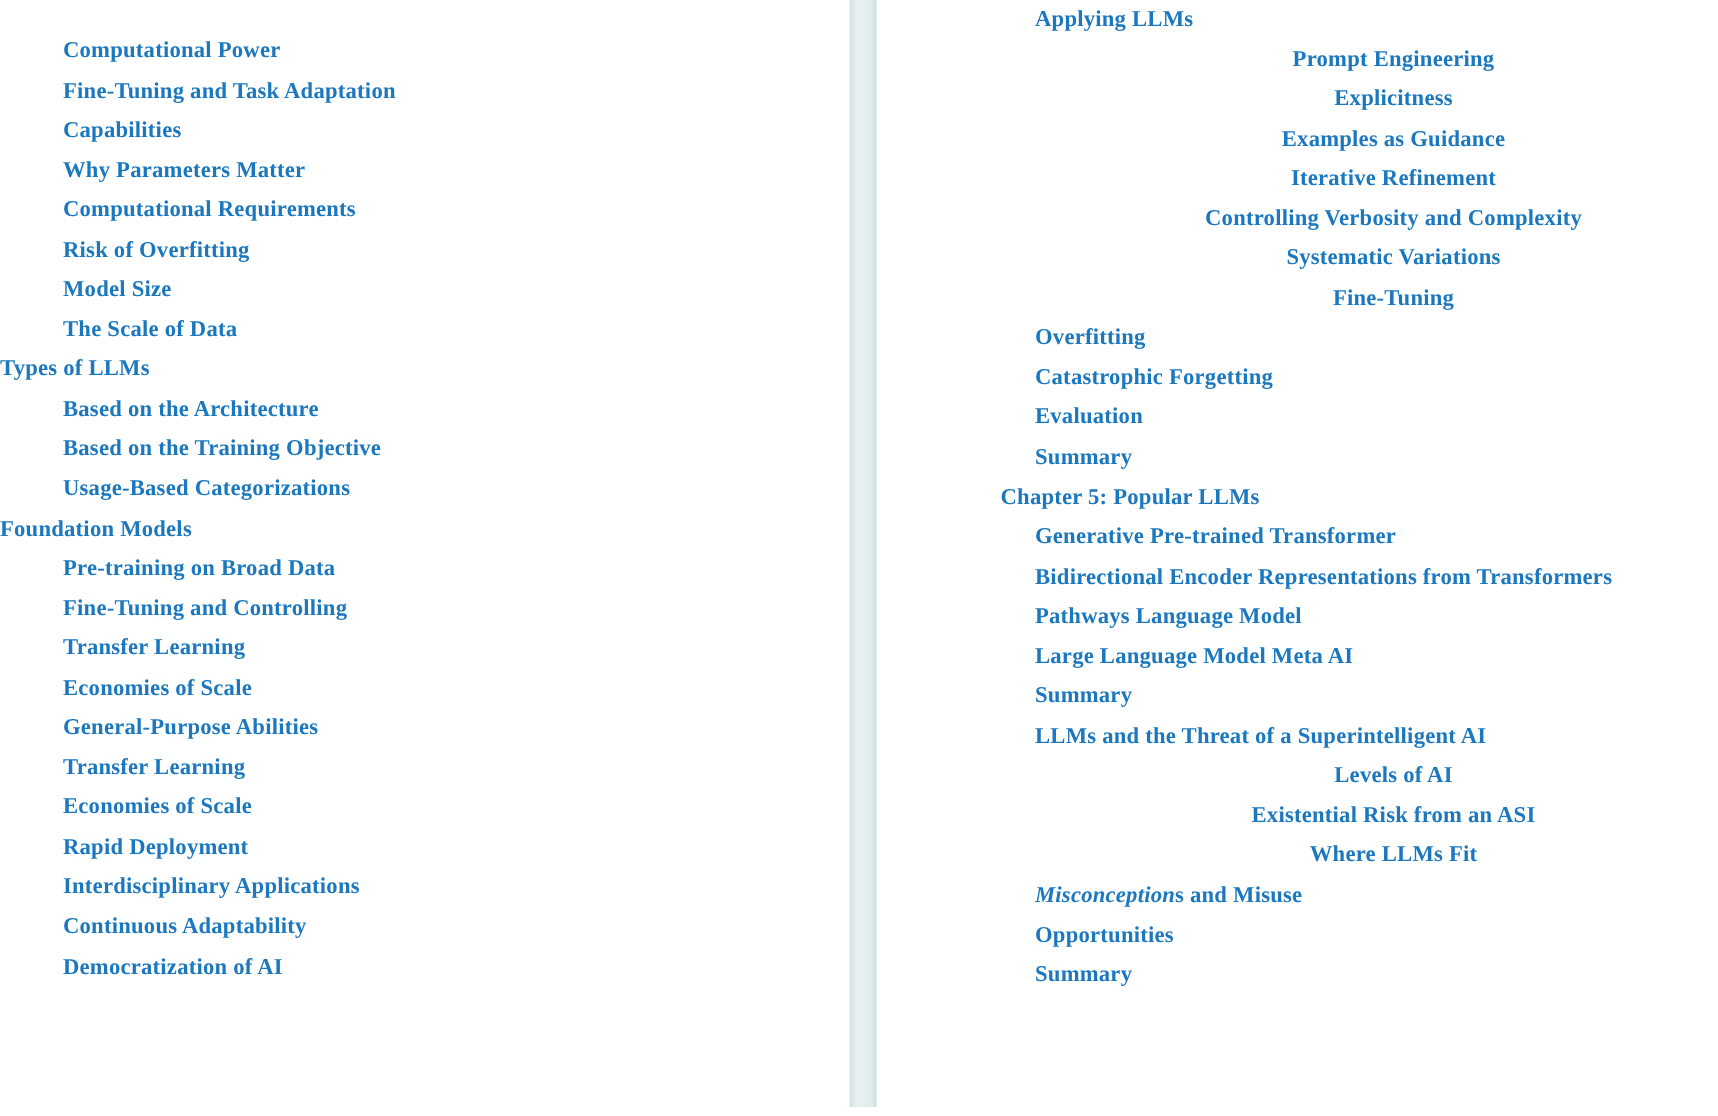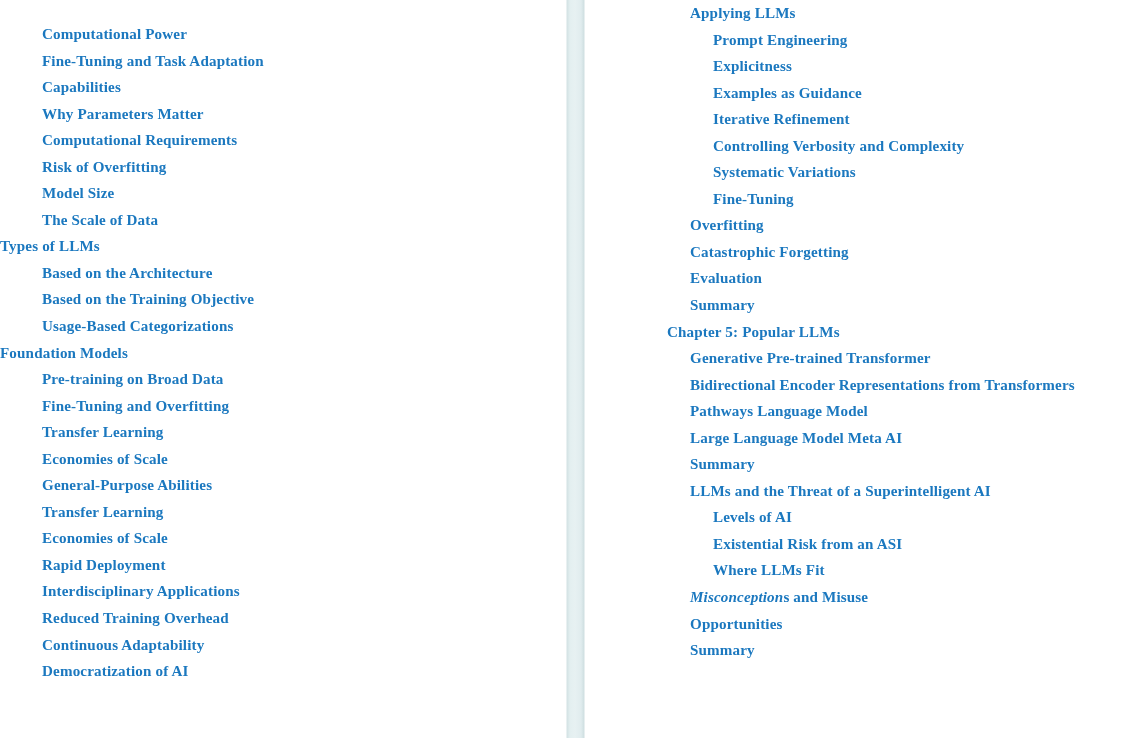--- a/index.html
+++ b/index.html
@@ -61,21 +61,21 @@
     letter-spacing: 0.01em;
     text-decoration: none;
     cursor: pointer;
   }
   
   #left-column .lvl-1 { }
   #left-column .lvl-2 { padding-left: 42px; }
 
   #right-column .lvl-1 { padding-left: 82px; }
   #right-column .lvl-2 { padding-left: 105px; }
-  #right-column .lvl-3 { padding-left: 128px; }
+  #right-column .lvl-3 { padding-left: 128px; text-align: center; }
 
   .toc-entry em {
     font-style: italic;
     font-weight: bold;
   }
 </style>
 </head>
 <body>
 
 <div id="page">
@@ -88,29 +88,28 @@
       <div class="toc-entry lvl-2">Computational Requirements</div>
       <div class="toc-entry lvl-2">Risk of Overfitting</div>
       <div class="toc-entry lvl-2">Model Size</div>
       <div class="toc-entry lvl-2">The Scale of Data</div>
       <div class="toc-entry lvl-1">Types of LLMs</div>
       <div class="toc-entry lvl-2">Based on the Architecture</div>
       <div class="toc-entry lvl-2">Based on the Training Objective</div>
       <div class="toc-entry lvl-2">Usage-Based Categorizations</div>
       <div class="toc-entry lvl-1">Foundation Models</div>
       <div class="toc-entry lvl-2">Pre-training on Broad Data</div>
-      <div class="toc-entry lvl-2">Fine-Tuning and Overfitting</div>
+      <div class="toc-entry lvl-2">Fine-Tuning and Controlling</div>
       <div class="toc-entry lvl-2">Transfer Learning</div>
       <div class="toc-entry lvl-2">Economies of Scale</div>
       <div class="toc-entry lvl-2">General-Purpose Abilities</div>
       <div class="toc-entry lvl-2">Transfer Learning</div>
       <div class="toc-entry lvl-2">Economies of Scale</div>
       <div class="toc-entry lvl-2">Rapid Deployment</div>
       <div class="toc-entry lvl-2">Interdisciplinary Applications</div>
-      <div class="toc-entry lvl-2">Reduced Training Overhead</div>
       <div class="toc-entry lvl-2">Continuous Adaptability</div>
       <div class="toc-entry lvl-2">Democratization of AI</div>
     </div>
 
   <div class="divider"></div>
 
   <div class="column" id="right-column">
       <div class="toc-entry lvl-2">Applying LLMs</div>
       <div class="toc-entry lvl-3">Prompt Engineering</div>
       <div class="toc-entry lvl-3">Explicitness</div>

